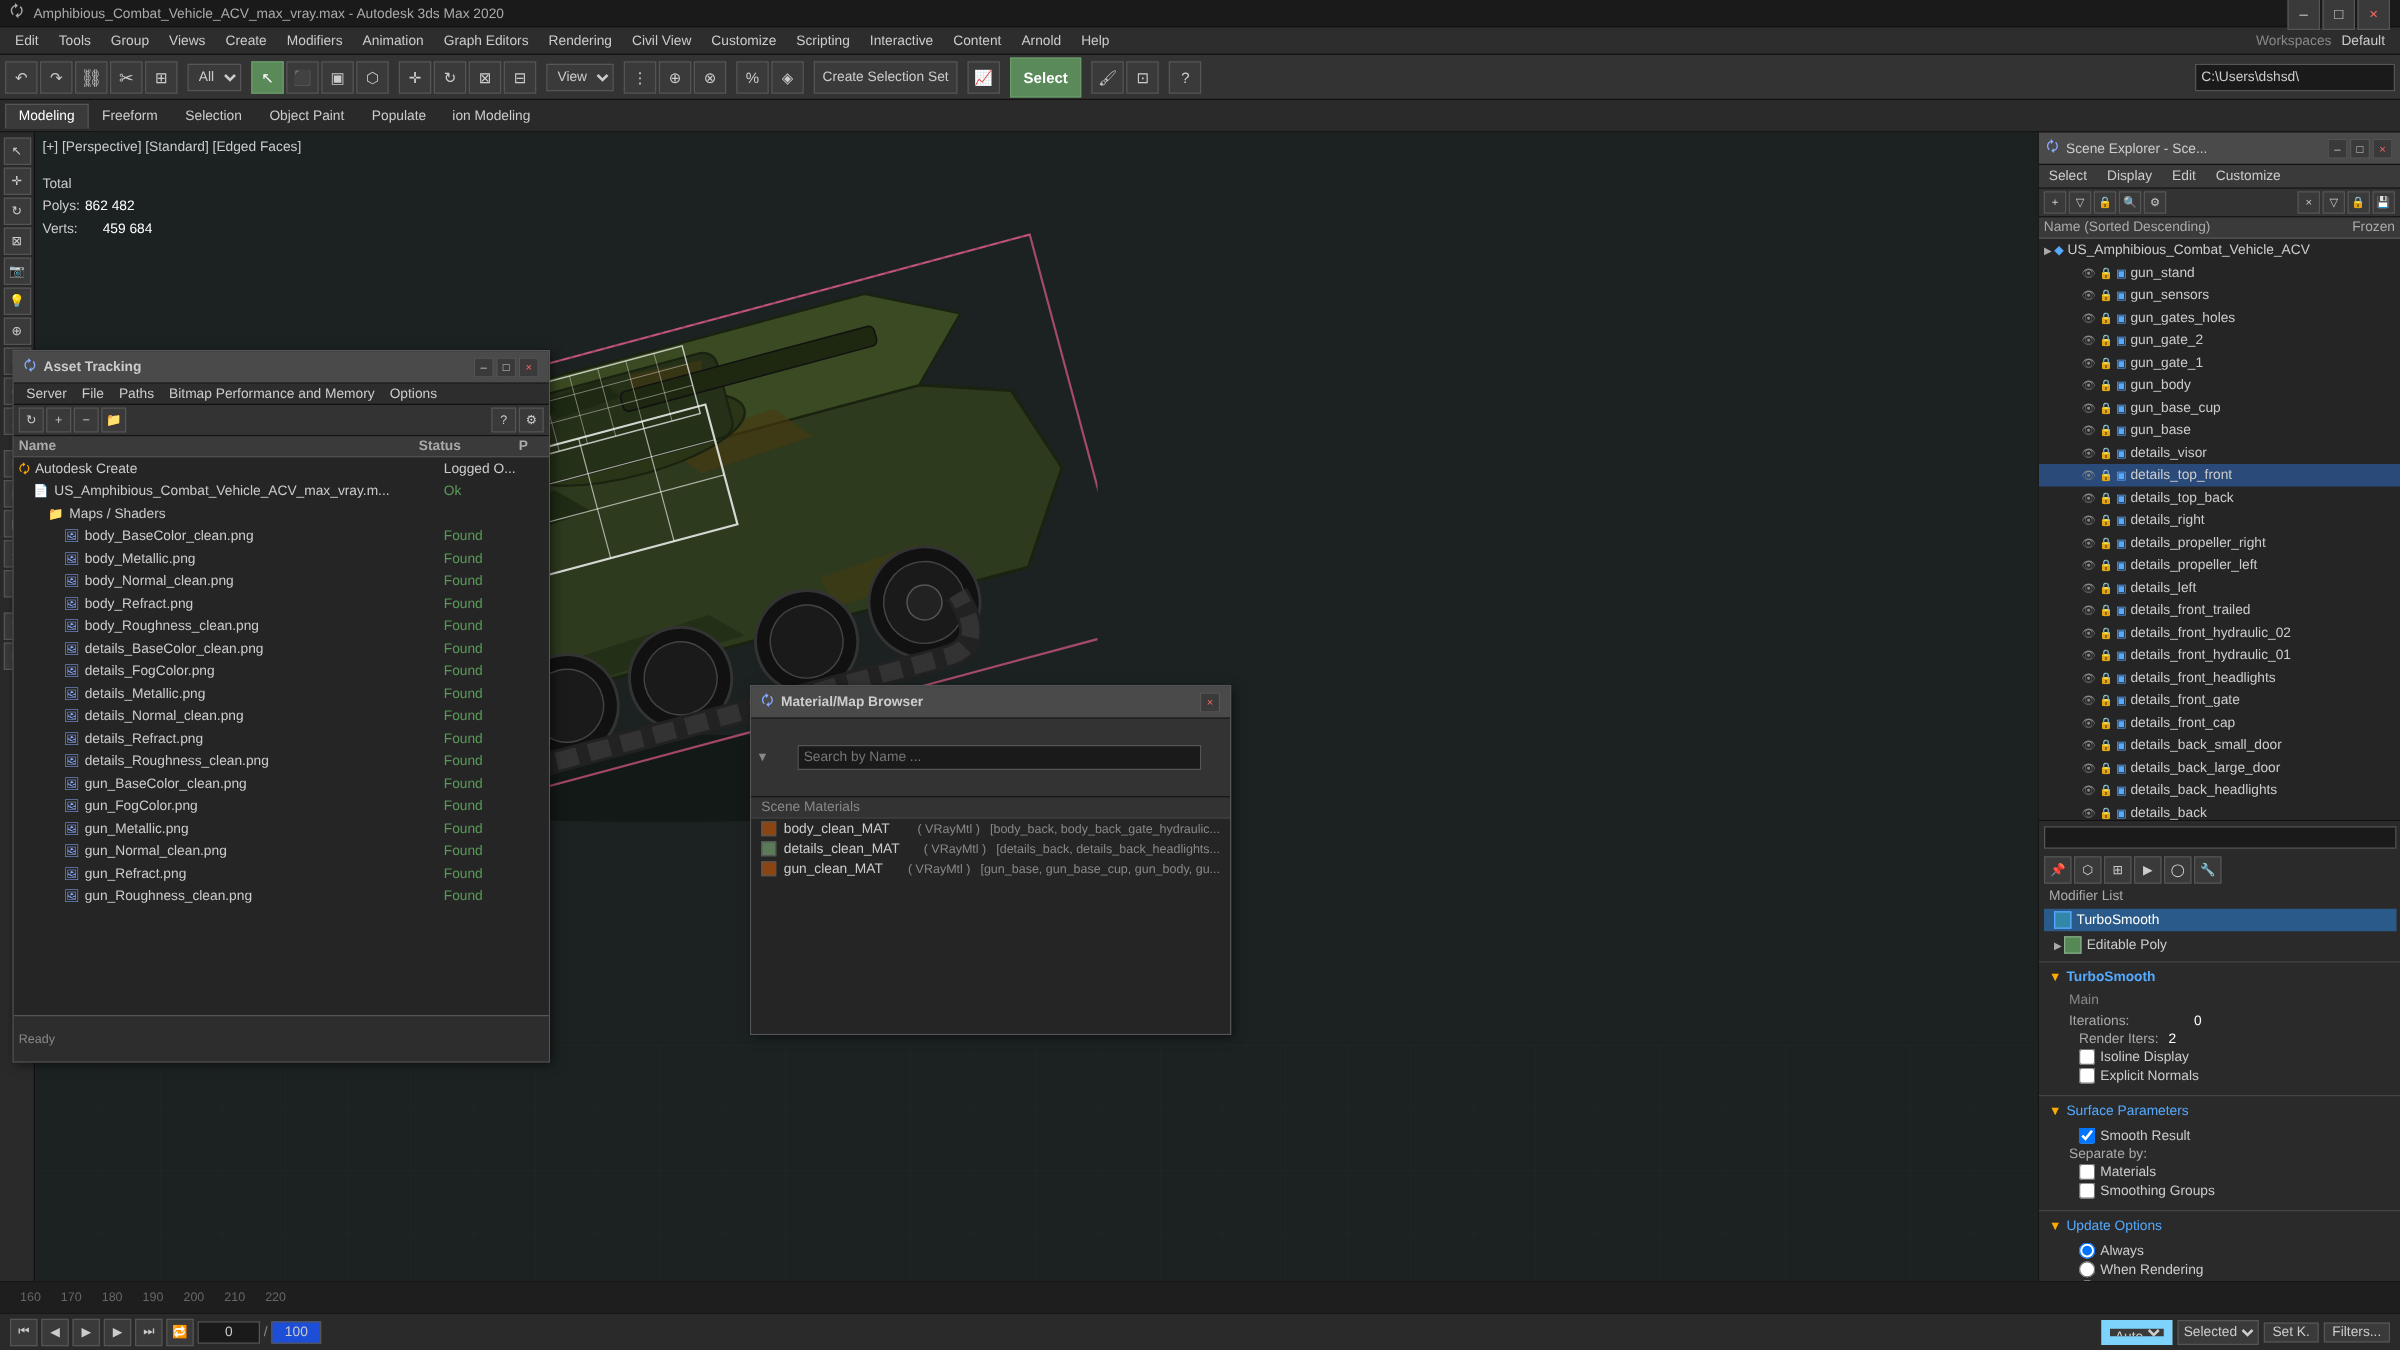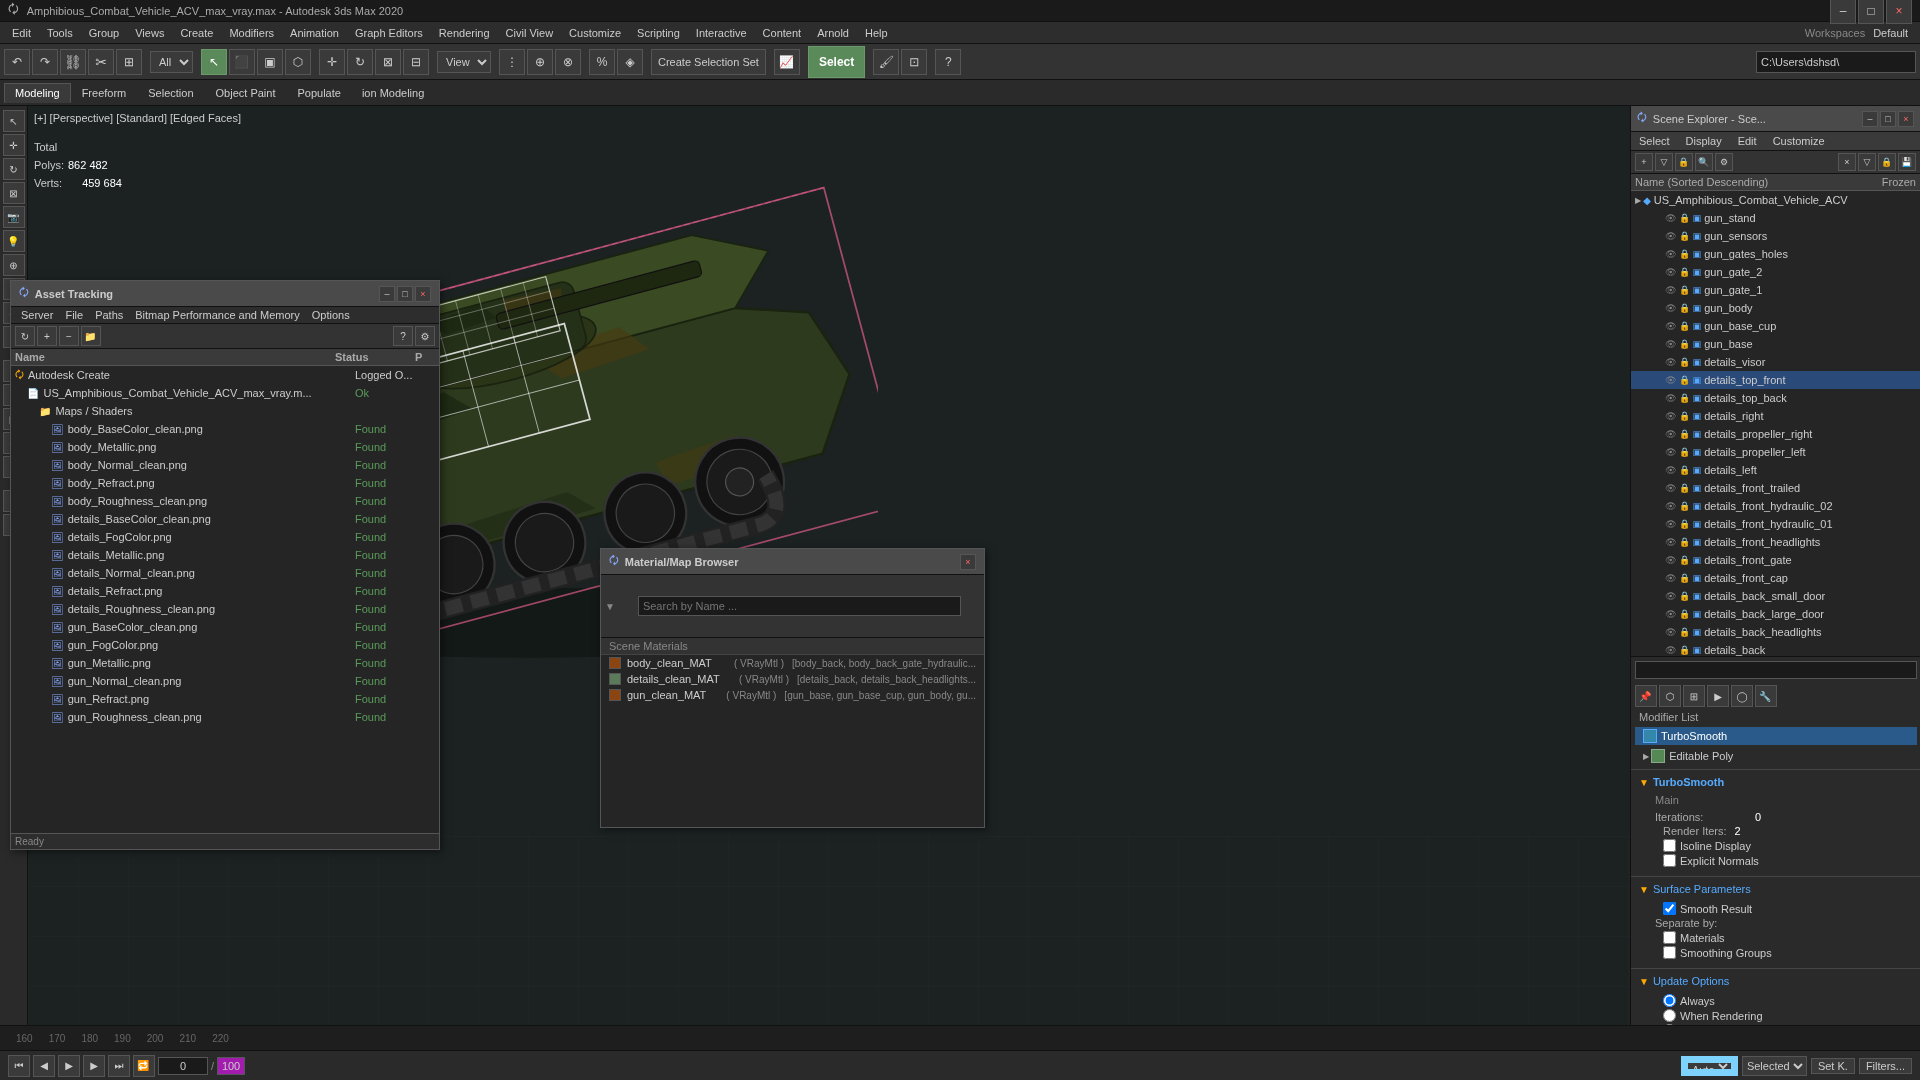--- a/index.html
+++ b/index.html
@@ -739,21 +739,21 @@
       <span style="color:#8af;margin-right:4px;font-size:10px;">🖼</span>
       <span class="at-name">gun_Refract.png</span>
       <span class="at-status" style="width:80px; color:#5a9a5a;">Found</span>
     </div>
       <div class="at-item" style="padding-left: 40px;">
       <span style="color:#8af;margin-right:4px;font-size:10px;">🖼</span>
       <span class="at-name">gun_Roughness_clean.png</span>
       <span class="at-status" style="width:80px; color:#5a9a5a;">Found</span>
     </div>
     </div>
-  <div id="at-status" style="height:16px; background:#2d2d2d; border-top:1px solid #555; display:flex; align-items:center; padding:0 4px; font-size:10px; color:#888;">
+  <div id="at-status" style="height:37px; background:#2d2d2d; border-top:1px solid #555; display:flex; align-items:center; padding:0 4px; font-size:10px; color:#888;">
     <span>Ready</span>
   </div>
 </div>
 
 <div id="mat-browser" style="position:fixed; left:600px; top:548px;">
   <div id="mb-titlebar" style="background:#4a4a4a; padding:3px 8px; display:flex; align-items:center; border-bottom:1px solid #111;">
     <span style="font-size:11px; margin-right:6px; color:#8af;">🗘</span>
     <span style="flex:1; font-size:11px; color:#ccc; font-weight:bold;">Material/Map Browser</span>
     <div class="tb-btn" style="width:16px;height:16px;font-size:9px;color:#f66;">×</div>
   </div>
@@ -801,21 +801,21 @@
   </div>
   <div id="playback" style="height:30px; background:#2a2a2a; display:flex; align-items:center; padding:0 8px; gap:3px; border-top:1px solid #111;">
     <div class="pb-btn">⏮</div>
     <div class="pb-btn">◀</div>
     <div class="pb-btn">▶</div>
     <div class="pb-btn">▶</div>
     <div class="pb-btn">⏭</div>
     <div class="pb-btn">🔁</div>
     <input type="text" id="frame-input" value="0" style="">
     <span style="color:#888; font-size:11px;">/</span>
-    <input type="text" id="frame-input2" style="width: 28px; height: 18px; background: #a21caf; border: 1px solid rgb(85, 85, 85); color: rgb(204, 204, 204); font-size: 11px; text-align: center;" value="100">
+    <input type="text" id="frame-input2" style="width: 40px; height: 18px; background: #1d4ed8; border: 1px solid rgb(85, 85, 85); color: rgb(204, 204, 204); font-size: 11px; text-align: center;" value="100">
     <div style="margin-left:auto; display:flex; align-items:center; gap:4px;">
       <select style="height:20px; background:#3a3a3a; border:7px solid #7dd3fc; color:#ccc; font-size:11px;">
         <option>Auto</option>
       </select>
       <select style="height:20px; background:#3a3a3a; border:1px solid #555; color:#ccc; font-size:11px;">
         <option>Selected</option>
       </select>
       <button id="frame-set-btn" style="padding:1px 6px; background:#3a3a3a; border:1px solid #555; color:#ccc; font-size:11px; cursor:pointer;">Set K.</button>
       <button style="padding:1px 6px; background:#3a3a3a; border:1px solid #555; color:#ccc; font-size:11px; cursor:pointer;">Filters...</button>
     </div>

